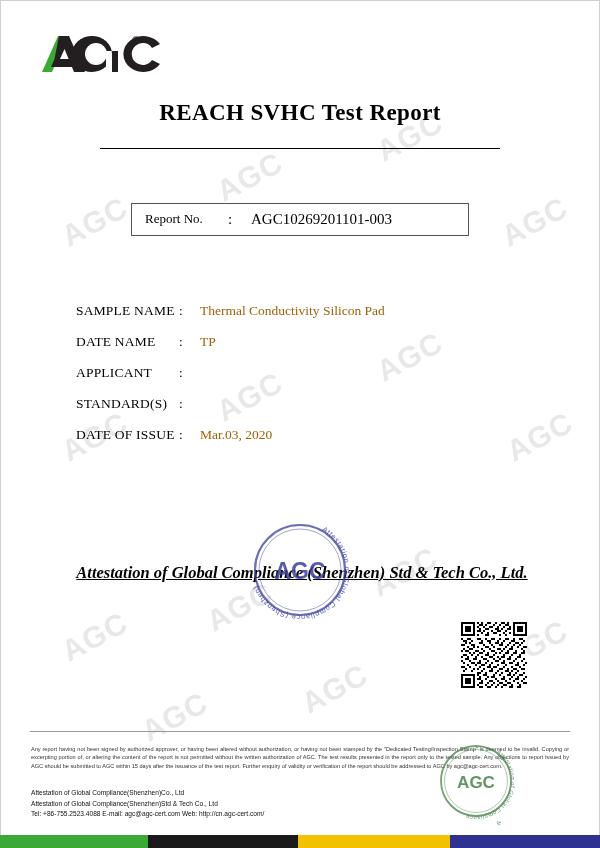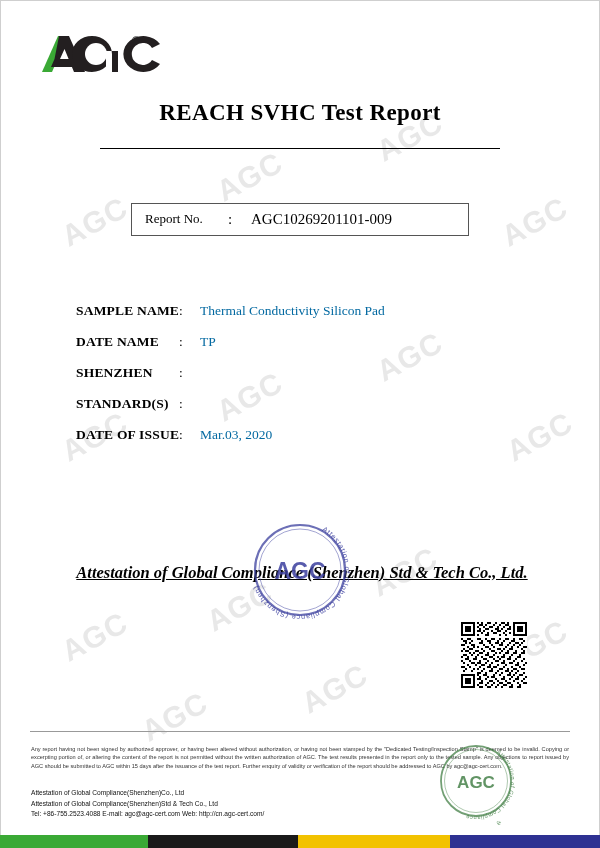--- a/index.html
+++ b/index.html
@@ -95,38 +95,38 @@
   }
   .field-row {
     position: relative;
     height: 26px;
     margin-bottom: 5px;
   }
   .field-label {
     position: absolute;
     left: 0;
     top: 0;
-    font-weight: bold;
+    font-weight: normal;
     font-size: 13.5px;
     letter-spacing: 0.2px;
     color: #000;
   }
   .field-colon {
     position: absolute;
     left: 103px;
     top: 0;
     font-size: 13.5px;
     color: #000;
   }
   .field-value {
     position: absolute;
     left: 124px;
     top: 0;
     font-size: 13.5px;
-    color: #0369a1;
+    color: #a16207;
   }
   
   .attestation {
     position: absolute;
     left: 76px;
     top: 543px;
     width: 452px;
     font-style: italic;
     font-weight: bold;
     font-size: 16.5px;
@@ -257,35 +257,35 @@
     </svg>
   </div>
   <div class="logo-reg">®</div>
 
   <div class="title">REACH SVHC Test Report</div>
   <div class="title-rule"></div>
 
   <div class="report-box"></div>
   <div class="report-label">Report No.</div>
   <div class="report-colon">:</div>
-  <div class="report-value">AGC10269201101-009</div>
+  <div class="report-value">AGC10269201101-003</div>
 
   <div class="fields">
     <div class="field-row">
       <span class="field-label">SAMPLE NAME</span>
       <span class="field-colon">:</span>
       <span class="field-value">Thermal  Conductivity Silicon Pad</span>
     </div>
     <div class="field-row">
       <span class="field-label">DATE NAME</span>
       <span class="field-colon">:</span>
       <span class="field-value">TP</span>
     </div>
     <div class="field-row">
-      <span class="field-label">SHENZHEN</span>
+      <span class="field-label">APPLICANT</span>
       <span class="field-colon">:</span>
     </div>
     <div class="field-row">
       <span class="field-label">STANDARD(S)</span>
       <span class="field-colon">:</span>
     </div>
     <div class="field-row">
       <span class="field-label">DATE OF ISSUE</span>
       <span class="field-colon">:</span>
       <span class="field-value">Mar.03, 2020</span>

